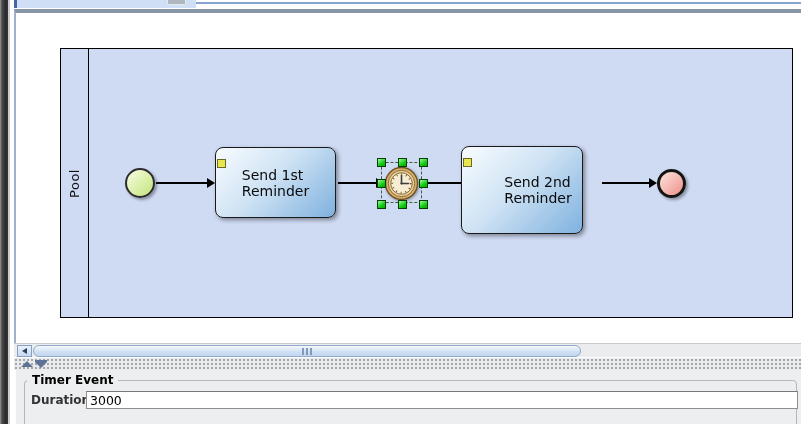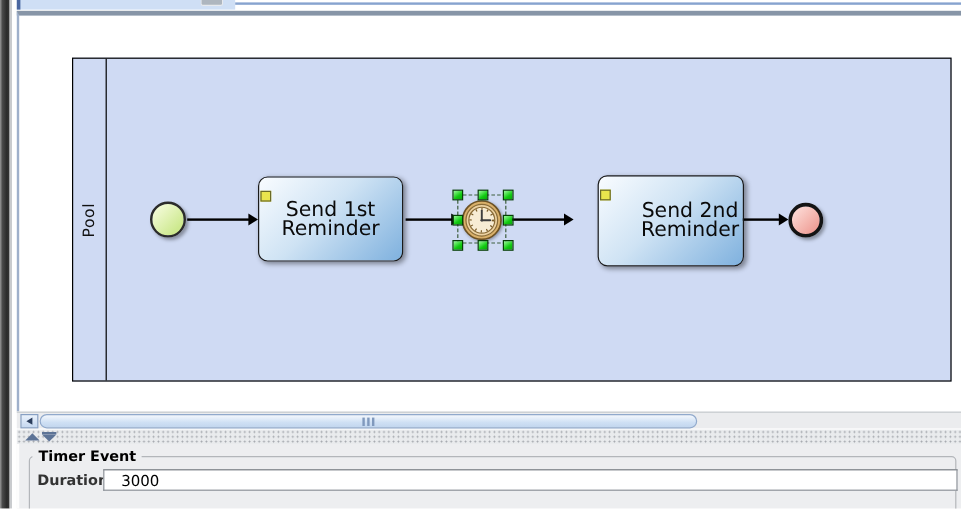--- a/index.html
+++ b/index.html
@@ -41,22 +41,22 @@
   .end-event { position:absolute; left:657px; top:169px; width:29px; height:29px; border-radius:50%;
     border:3px solid #141414; background:linear-gradient(135deg,#fcd7d2 15%,#ef9e96 85%);
     box-shadow:2px 2px 3px rgba(0,0,0,.35); }
 
   
   .task { position:absolute; border:1px solid #1a1a1a; border-radius:8px;
     background:linear-gradient(135deg,#f9fcff 0%,#cfe3f4 45%,#7fb1de 100%);
     box-shadow:2px 2px 4px rgba(0,0,0,.4);
     display:flex; align-items:center; justify-content:center; }
   .task1 { left:215px; top:147px; width:121px; height:71px; }
-  .task2 { left:498px; top:146px; width:122px; height:76px;padding-left:32px; }
-  .task-label { font-size:17px; line-height:16px; color:#0a0a0a; text-align:center; white-space:pre-line; }
+  .task2 { left:461px; top:146px; width:122px; height:88px;padding-left:32px; }
+  .task-label { font-size:14px; line-height:16px; color:#0a0a0a; text-align:left; white-space:pre-line; }
   .task-badge { position:absolute; left:1px; top:11px; width:9px; height:9px;
     background:#e9e54d; border:1px solid #6a6a28; }
 
   
   .sel-box { position:absolute; left:381px; top:162px; width:41px; height:41px; border:1px dashed #3e5e3e; }
   .handle { position:absolute; width:9px; height:9px; border:1px solid #063f06;
     background:linear-gradient(145deg,#86f386 10%,#12cb12 60%,#0aa50a); z-index:6; }
   .clock { position:absolute; left:384px; top:166px; z-index:5;
     filter:drop-shadow(1.5px 1.5px 1.5px rgba(0,0,0,.35)); }
 
@@ -85,21 +85,21 @@
   
   .props { position:absolute; left:14px; top:370px; width:787px; height:54px; background:#edeef0;
     border-left:2px solid #fdfdfd; }
   .group-border { position:absolute; left:8px; top:10px; width:773px; height:60px;
     border:1px solid #b3b6ba; border-radius:4px; }
   .group-title { position:absolute; left:11px; top:3px; padding:0 5px; background:#edeef0;
     font-size:12px; font-weight:bold; color:#000000; }
   .duration-label { position:absolute; left:15px; top:23px; font-size:12px; font-weight:bold; color:#333; }
   .duration-input { position:absolute; left:70px; top:21px; width:712px; height:18px;
     border:1px solid #8b9097; border-top-color:#73797f; background:#fff; font-family:inherit;
-    font-size:12.5px; color:#000; padding:0 14px; }
+    font-size:12.5px; color:#000; padding:0 3px; }
 </style>
 </head>
 <body>
 
 <div id="app">
 
   <div class="left-strip"></div>
   <div class="left-strip-line"></div>
 
   <div class="tab"></div>

